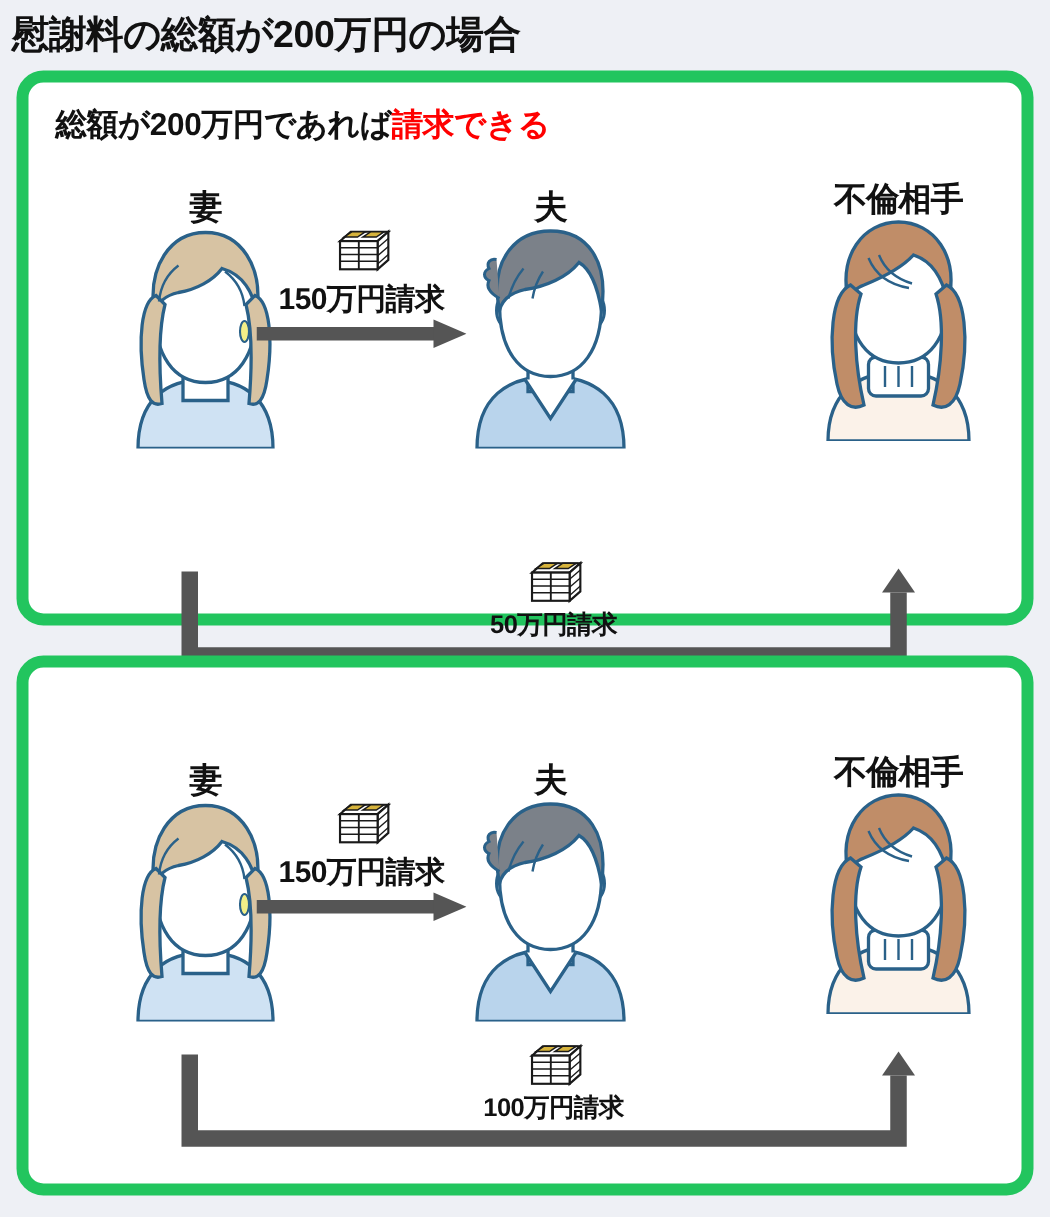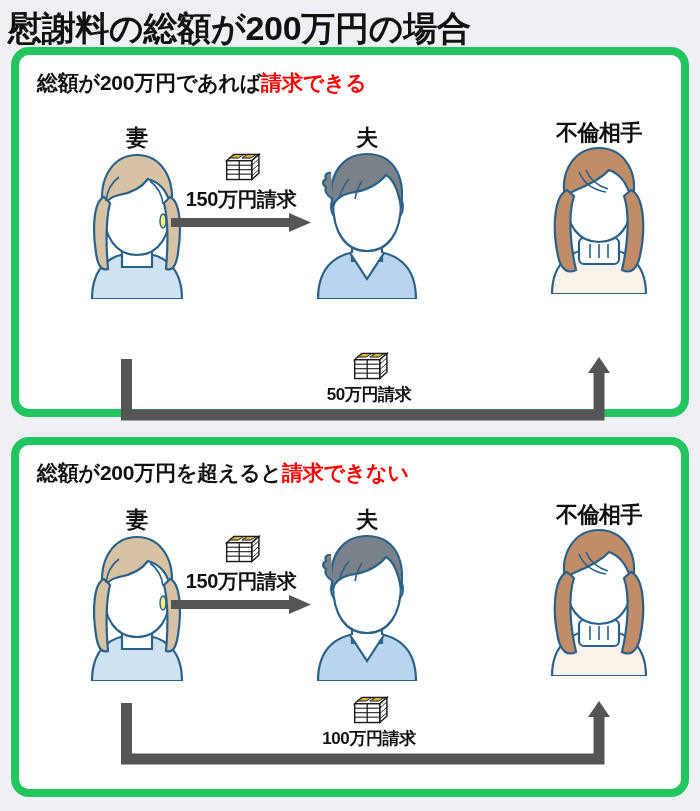--- a/index.html
+++ b/index.html
@@ -17,21 +17,21 @@
   .page {
     width: 700px;
     height: 811px;
     position: relative;
     box-sizing: border-box;
   }
   .main-title {
     position: absolute;
     left: 8px;
     top: 6px;
-    font-size: 34px;
+    font-size: 25px;
     font-weight: bold;
     color: #111111;
     letter-spacing: -0.3px;
     white-space: nowrap;
   }
   .panel {
     position: absolute;
     left: 11px;
     width: 678px;
     background: #ffffff;
@@ -214,21 +214,21 @@
       </div>
       <div class="h-arrow-label">150万円請求</div>
       <div class="h-arrow-line">
         <svg width="140" height="22" viewBox="0 0 140 22">
           <rect x="0" y="6" width="120" height="9" fill="#555555"></rect>
           <polygon points="118,1 140,10.5 118,20" fill="#555555"></polygon>
         </svg>
       </div>
     </div>
 
-    <div class="u-arrow" style="left:95px; top:298px; width:510px; height:72px;">
+    <div class="u-arrow" style="left:95px; top:320px; width:510px; height:72px;">
       <div class="u-path">
         <svg width="510" height="72" viewBox="0 0 510 72">
           <path d="M12.5 6 L12.5 62 L485 62 L485 20" fill="none" stroke="#555555" stroke-width="11"></path>
           <polygon points="474,20 485,4 496,20" fill="#555555"></polygon>
         </svg>
       </div>
       <div class="u-money" style="top:-4px;">
         <svg viewBox="0 0 44 38" width="40" height="34">
           <polygon points="6,12 34,12 42,5 14,5" fill="#ffffff" stroke="#1a1a1a" stroke-width="1.6"></polygon>
           <polygon points="34,12 42,5 42,26 34,33" fill="#ffffff" stroke="#1a1a1a" stroke-width="1.6"></polygon>
@@ -243,23 +243,20 @@
           <line x1="34" y1="23" x2="42" y2="16" stroke="#1a1a1a" stroke-width="1"></line>
           <line x1="34" y1="29" x2="42" y2="22" stroke="#1a1a1a" stroke-width="1"></line>
         </svg>
       </div>
       <div class="u-label" style="top:30px;">50万円請求</div>
     </div>
   </div>
 
   <div class="panel" id="panel-2">
 
-    <div class="panel-heading">
-      <span>総額が200万円を超えると</span><span class="hl">請求できない</span>
-    </div>
 
     <div class="figure" style="left:43px; top:60px;">
       <div class="fig-label">妻</div>
       <div class="fig-art">
         <svg viewBox="0 0 150 150" width="150" height="150">
           <path d="M30 150 C30 118 48 104 75 104 C102 104 120 118 120 150 Z" fill="#cfe2f3" stroke="#2a6189" stroke-width="2.2"></path>
           <path d="M60 95 L60 118 L90 118 L90 95 Z" fill="#ffffff" stroke="#2a6189" stroke-width="2.2"></path>
           <ellipse cx="49" cy="60" rx="7" ry="11" fill="#ffffff" stroke="#2a6189" stroke-width="2"></ellipse>
           <ellipse cx="101" cy="60" rx="7" ry="11" fill="#ffffff" stroke="#2a6189" stroke-width="2"></ellipse>
           <path d="M41 57 C41 22 59 8 75 8 C91 8 109 22 109 57 C109 88 96 106 75 106 C54 106 41 88 41 57 Z" fill="#ffffff" stroke="#2a6189" stroke-width="2.2"></path>

